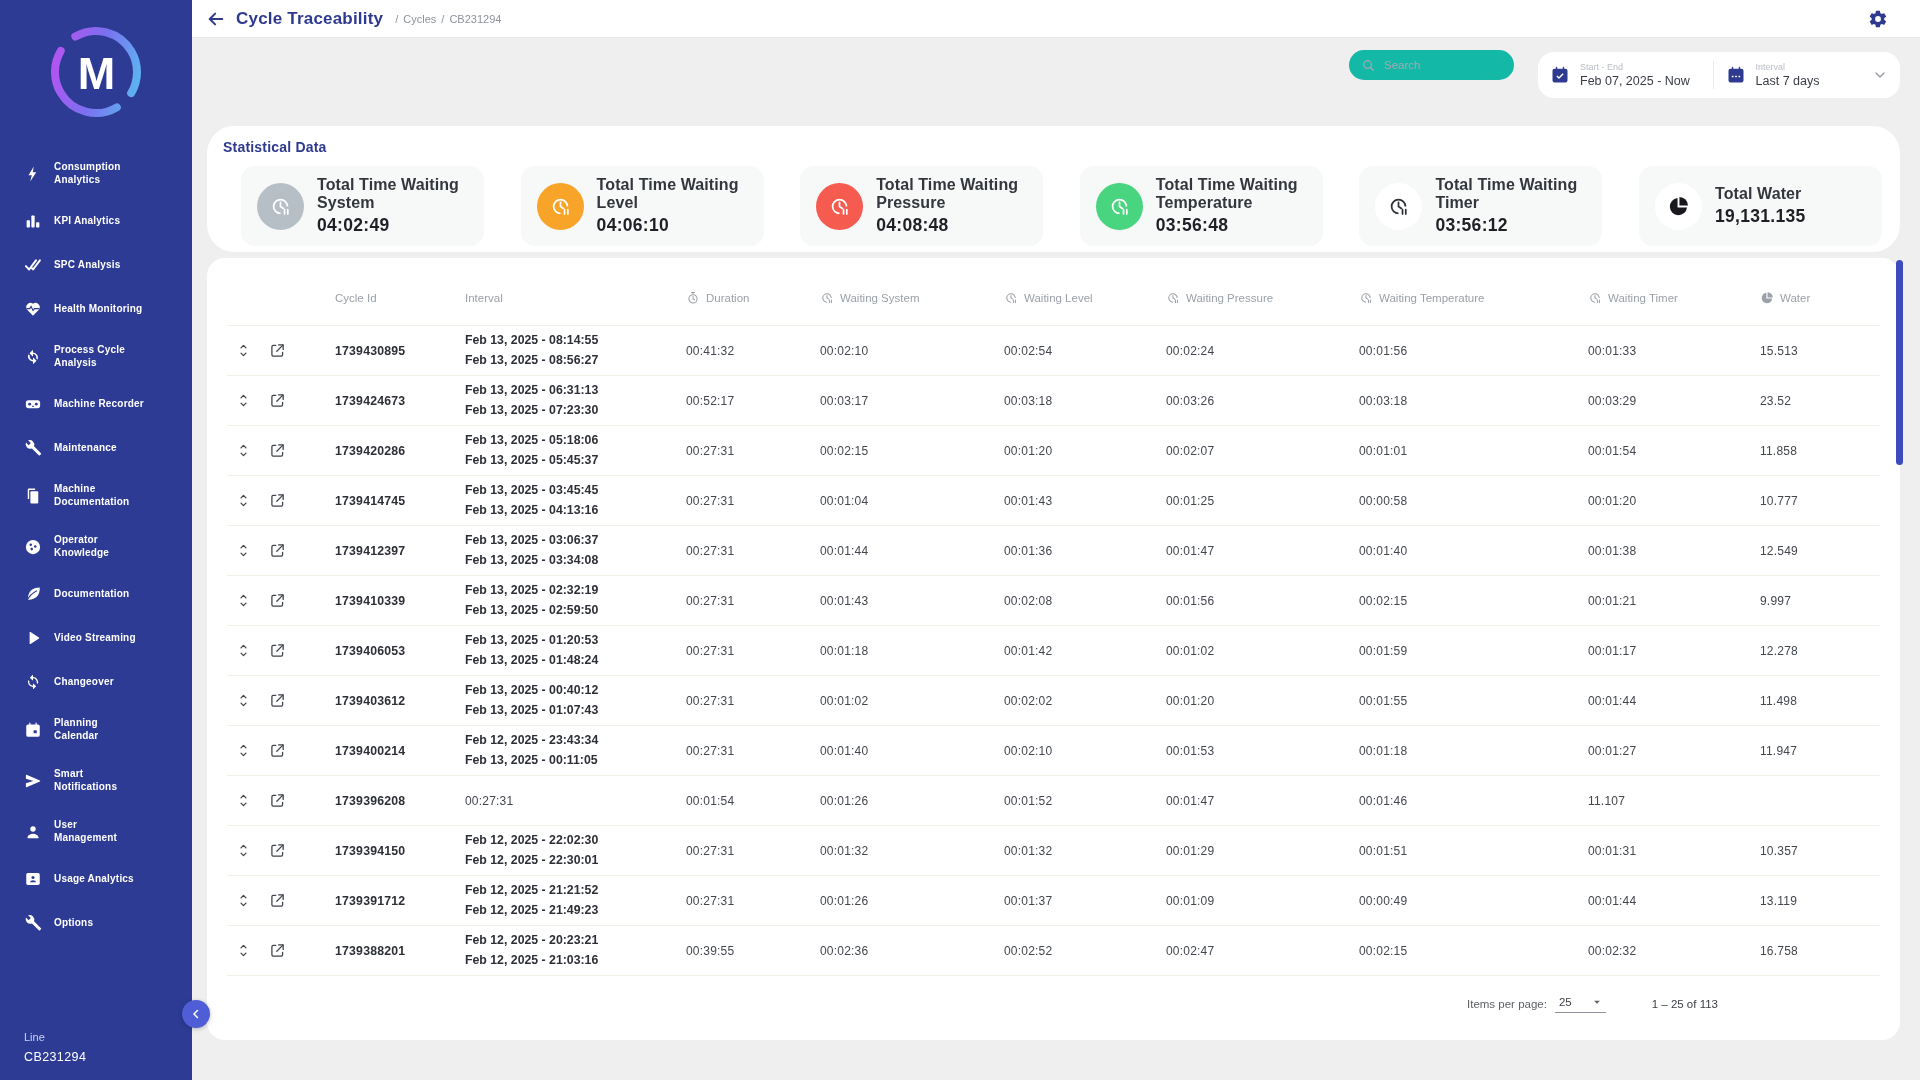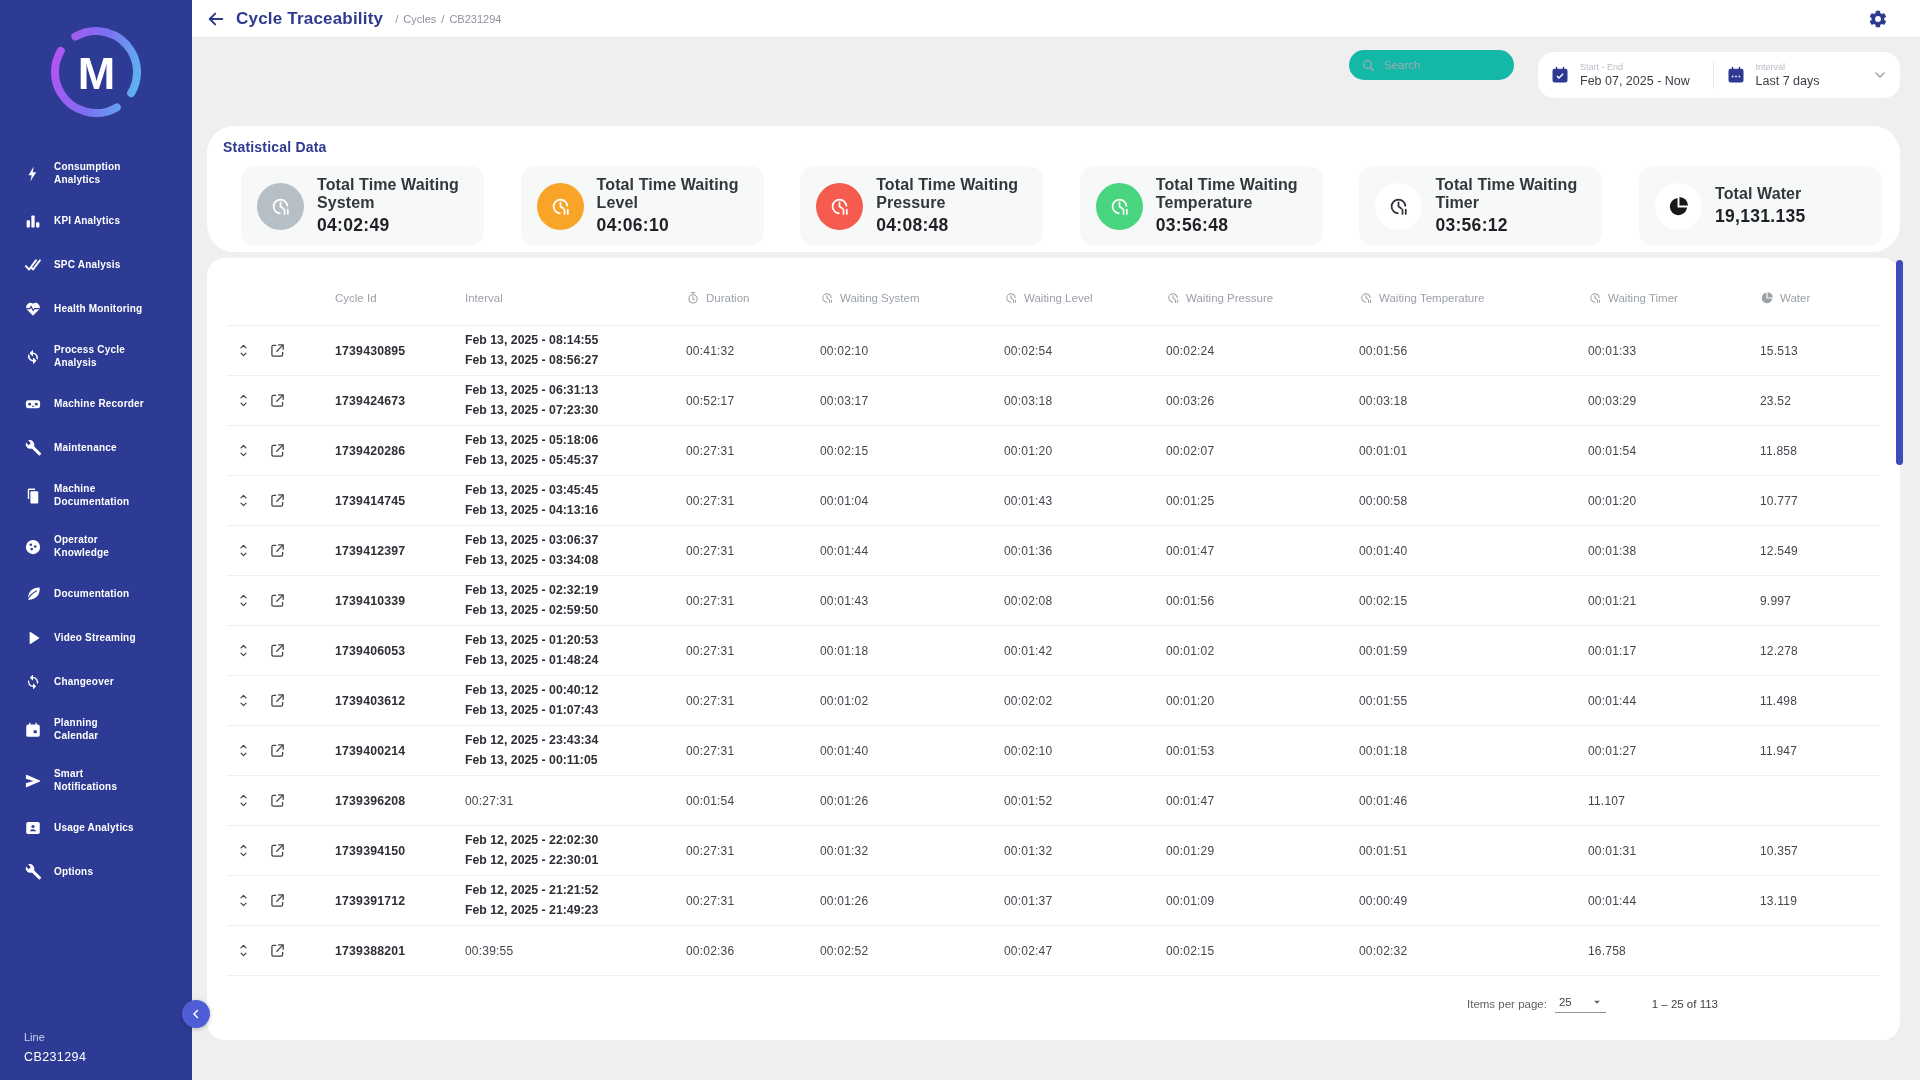--- a/index.html
+++ b/index.html
@@ -243,20 +243,30 @@
           <span class="nav-ic">
             <svg viewBox="0 0 24 24" fill="currentColor">
               <path d="M3.4 20.3 21.2 12.7a.75.75 0 0 0 0-1.38L3.4 3.7a.6.6 0 0 0-.83.55L2.5 9l10 3-10 3 .07 4.75c0 .44.46.73.83.55z"></path>
             </svg>
           </span>
           <span class="nav-label">Smart
 Notifications</span>
         </div>
         <div class="nav-item">
           <span class="nav-ic">
+            <svg viewBox="0 0 24 24" fill="currentColor">
+              <circle cx="12" cy="8" r="3.6"></circle>
+              <path d="M4.5 19.2c.9-3.3 4-5 7.5-5s6.6 1.7 7.5 5c.14.5-.26 1-.78 1H5.28c-.52 0-.92-.5-.78-1z"></path>
+            </svg>
+          </span>
+          <span class="nav-label">User
+Management</span>
+        </div>
+        <div class="nav-item">
+          <span class="nav-ic">
             <svg viewBox="0 0 24 24">
               <rect x="3" y="4" width="18" height="16" rx="2.2" fill="currentColor"></rect>
               <circle cx="12" cy="10" r="2.1" fill="var(--sb)"></circle>
               <path d="M7.8 16.4c.5-1.9 2.3-2.9 4.2-2.9s3.7 1 4.2 2.9z" fill="var(--sb)"></path>
             </svg>
           </span>
           <span class="nav-label">Usage Analytics</span>
         </div>
         <div class="nav-item">
           <span class="nav-ic">
@@ -855,20 +865,24 @@
               </svg>
             </span>
             <span class="icon-btn">
               <svg viewBox="0 0 24 24" fill="none" stroke="currentColor" stroke-width="1.8" stroke-linecap="round" stroke-linejoin="round">
                 <path d="M9.5 4.8H6A1.9 1.9 0 0 0 4.1 6.7V18A1.9 1.9 0 0 0 6 19.9h11.3a1.9 1.9 0 0 0 1.9-1.9v-3.5"></path>
                 <path d="M13.5 4h6.5v6.5"></path>
                 <path d="M19.6 4.4 11 13"></path>
               </svg>
             </span>
             <div class="cid">1739388201</div>
+            <div class="cint">
+              <div>Feb 12, 2025 - 20:23:21</div>
+              <div>Feb 12, 2025 - 21:03:16</div>
+            </div>
             <div class="cval">00:39:55</div>
             <div class="cval">00:02:36</div>
             <div class="cval">00:02:52</div>
             <div class="cval">00:02:47</div>
             <div class="cval">00:02:15</div>
             <div class="cval">00:02:32</div>
             <div class="cval">16.758</div>
           </div>
       </div>
 

